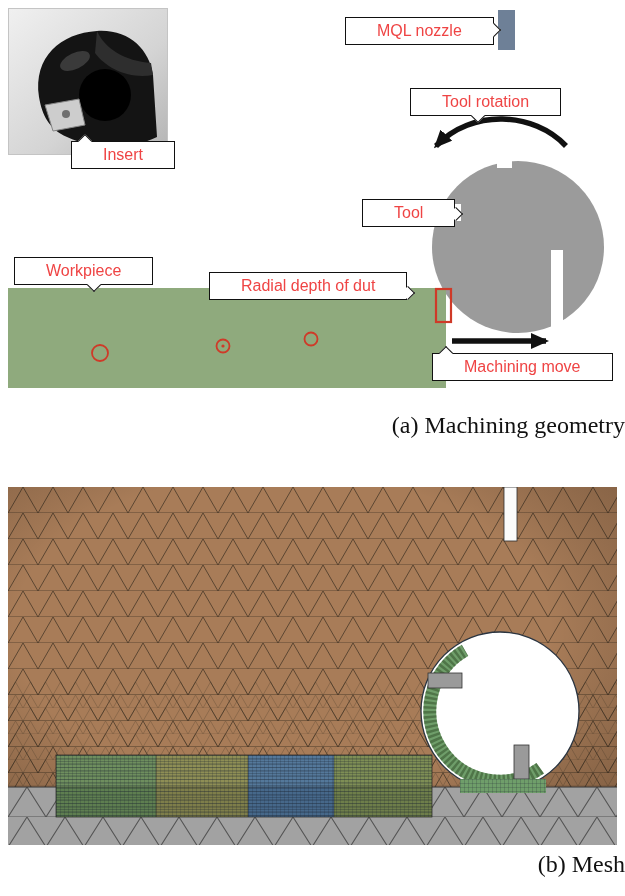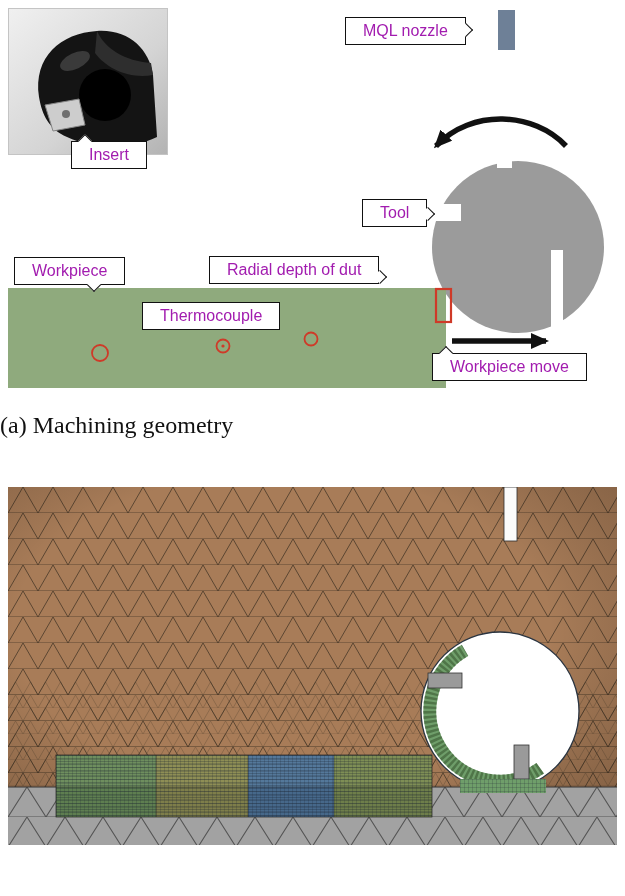--- a/index.html
+++ b/index.html
@@ -4,30 +4,30 @@
 <style>
   *{box-sizing:border-box;margin:0;padding:0}
   body{background:#fff}
   .page{position:relative;width:625px;height:896px;background:#fff;overflow:hidden;
         font-family:"Liberation Sans",sans-serif}
   .panel-a{position:absolute;left:0;top:0;width:625px;height:460px}
   .geo-svg{position:absolute;left:0;top:0;z-index:1}
   .photo{position:absolute;left:8px;top:8px;width:160px;height:147px;border:1px solid #c4c4c4;
          background:#ddd;z-index:2}
   .callout{position:absolute;z-index:6;background:#fff;border:1.7px solid #111;
-           padding:3px 17px;font-size:16px;line-height:1.25;color:#a21caf;white-space:nowrap}
+           padding:3px 31px;font-size:16px;line-height:1.25;color:#ef4444;white-space:nowrap}
   .callout[class*="tail-"]::after{content:"";position:absolute;width:9px;height:9px;
            background:#fff;transform:rotate(45deg)}
   .tail-down::after{bottom:-6.2px;left:var(--tx,18px);
            border-right:1.7px solid #111;border-bottom:1.7px solid #111}
   .tail-right::after{right:-6.2px;top:var(--ty,8px);
            border-top:1.7px solid #111;border-right:1.7px solid #111}
   .tail-up::after{top:-6.2px;left:var(--tx,14px);
            border-left:1.7px solid #111;border-top:1.7px solid #111}
-  .caption{position:absolute;left:0;width:100%;text-align:left;z-index:5;
+  .caption{position:absolute;left:0;width:100%;text-align:right;z-index:5;
            font-family:"Liberation Serif",serif;font-size:24px;color:#111}
   .cap-a{top:412px}
   .cap-b{top:851px}
   .mesh{position:absolute;left:8px;top:487px;width:609px;height:358px;z-index:1}
 </style>
 </head>
 <body>
 
 <div class="page">
 
@@ -84,30 +84,30 @@
           <polygon points="36,96 70,90 76,116 44,122" fill="#cdcdcd" stroke="#858585" stroke-width="1"></polygon>
           <circle cx="57" cy="105" r="4" fill="#6f6f6f"></circle>
         </g>
       </svg>
     </div>
 
     <div class="callout tail-up" style="left:71px;top:141px;--tx:8px">Insert</div>
 
     <div class="callout tail-right" style="left:345px;top:17px;--ty:7px">MQL nozzle</div>
 
+    <div class="callout tail-down" style="left:410px;top:88px;--tx:62px">Tool rotation</div>
 
     <div class="callout tail-right" style="left:362px;top:199px;--ty:9px">Tool</div>
 
     <div class="callout tail-down" style="left:14px;top:257px;--tx:74px">Workpiece</div>
 
-    <div class="callout tail-right" style="left:209px;top:256px;--ty:15px">Radial depth of dut</div>
+    <div class="callout tail-right" style="left:209px;top:272px;--ty:15px">Radial depth of dut</div>
 
-    <div class="callout" style="left:142px;top:302px">Thermocouple</div>
 
-    <div class="callout tail-up" style="left:432px;top:353px;--tx:8px">Workpiece move</div>
+    <div class="callout tail-up" style="left:432px;top:353px;--tx:8px">Machining move</div>
 
     <div class="caption cap-a">(a) Machining geometry</div>
   </section>
 
   <div class="mesh">
     <svg width="609" height="358" viewBox="0 0 609 358">
       <defs>
         <pattern id="triA" width="30" height="26" patternUnits="userSpaceOnUse">
           <path d="M0 26 L15 0 L30 26 Z" fill="none" stroke="#3c3022" stroke-width="0.9" opacity="0.8"></path>
         </pattern>
@@ -165,13 +165,14 @@
         <rect x="506" y="258" width="15" height="34" fill="#9a9a9a" stroke="#333" stroke-width="0.8"></rect>
       </g>
 
       <g>
         <rect x="452" y="292" width="86" height="14" fill="#6f9e6a"></rect>
         <rect x="452" y="292" width="86" height="14" fill="url(#grid3)"></rect>
       </g>
     </svg>
   </div>
 
+  <div class="caption cap-b">(b) Mesh</div>
 </div>
 
 </body></html>

